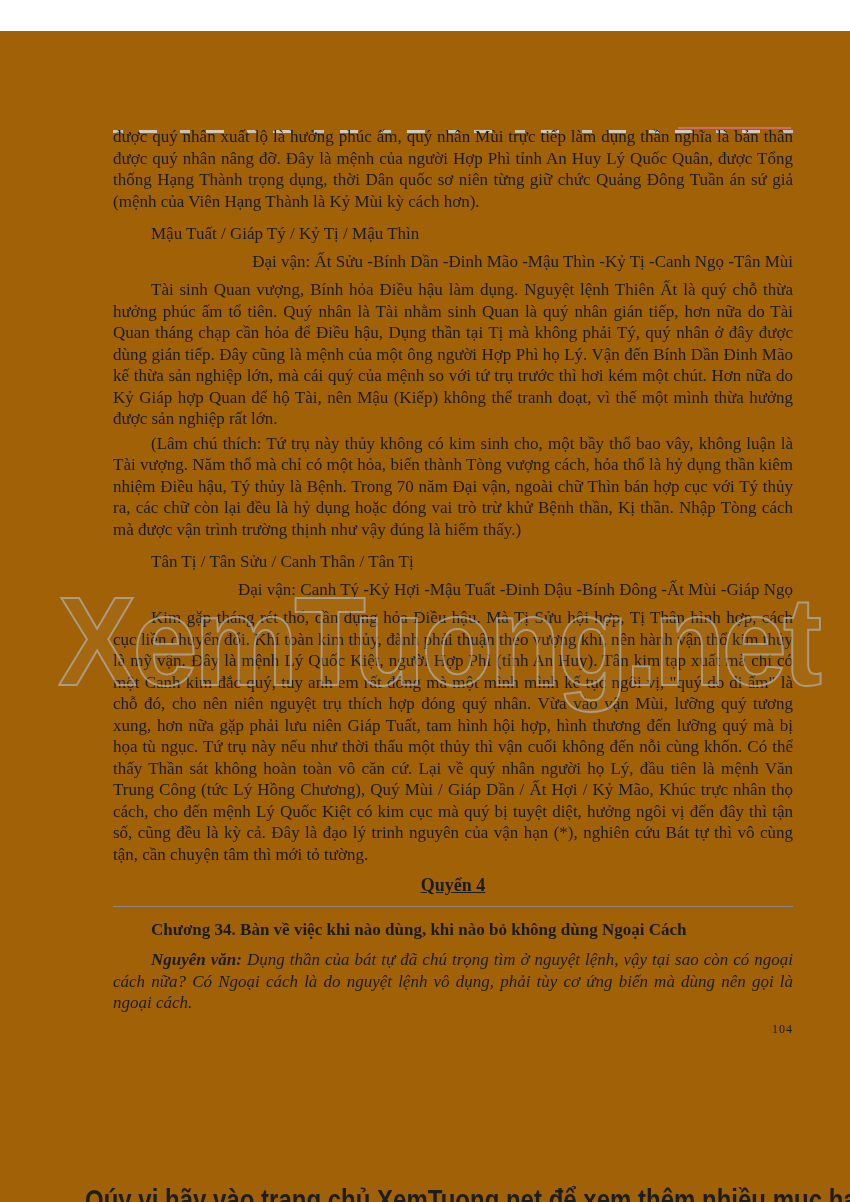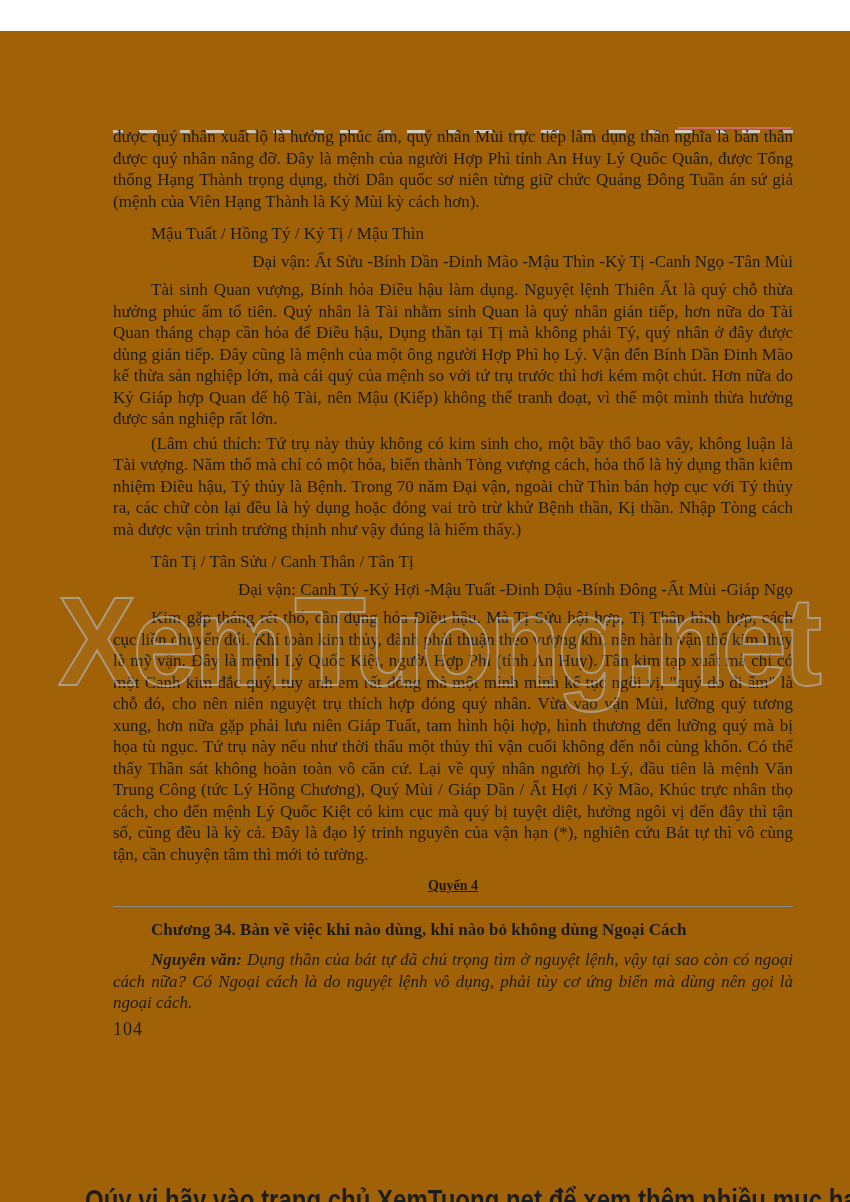--- a/index.html
+++ b/index.html
@@ -45,21 +45,21 @@
   p.pillars, p.daivan {
     padding-left: 38px;
     margin-top: 11px;
     margin-bottom: 5px;
     white-space: nowrap;
   }
   p.daivan { margin-top: 6px; margin-bottom: 7px; text-align: right; }
   .quyen {
     text-align: center;
     font-weight: bold;
-    font-size: 14px;
+    font-size: 18px;
     text-decoration: underline;
     margin: 10px 0 9px 0;
   }
   .chapter1 {
     font-weight: bold;
     padding-left: 38px;
     margin-bottom: 2px;
     font-size: 17px;
   }
   .section-divider {
@@ -74,22 +74,22 @@
     font-size: 17px;
   }
   .nguyenvan {
     font-style: italic;
     text-align: justify;
     text-indent: 38px;
     margin-bottom: 5px;
   }
   .nguyenvan .nv-label { font-weight: bold; }
   .page-number {
-    text-align: left;
-    font-size: 18px;
+    text-align: right;
+    font-size: 12px;
     margin-top: 5px;
     letter-spacing: 1px;
   }
   .watermark {
     position: absolute;
     left: 58px; top: 538px;
     width: 760px;
     font-family: "Liberation Sans", sans-serif;
     font-weight: bold;
     font-size: 126px;
@@ -121,21 +121,21 @@
 
 <div class="screen">
 
   <div class="cutoff-remnant"></div>
   <div class="red-underline"></div>
 
   <div class="content">
 
     <p class="body">được quý nhân xuất lộ là hưởng phúc ấm, quý nhân Mùi trực tiếp làm dụng thần nghĩa là bản thân được quý nhân nâng đỡ. Đây là mệnh của người Hợp Phì tỉnh An Huy Lý Quốc Quân, được Tổng thống Hạng Thành trọng dụng, thời Dân quốc sơ niên từng giữ chức Quảng Đông Tuần án sứ giả (mệnh của Viên Hạng Thành là Kỷ Mùi kỳ cách hơn).</p>
 
-    <p class="pillars">Mậu Tuất / Hồng Tý / Kỷ Tị / Mậu Thìn</p>
+    <p class="pillars">Mậu Tuất / Giáp Tý / Kỷ Tị / Mậu Thìn</p>
 
     <p class="daivan">Đại vận: Ất Sửu -Bính Dần -Đinh Mão -Mậu Thìn -Kỷ Tị -Canh Ngọ -Tân Mùi</p>
 
     <p class="body indent">Tài sinh Quan vượng, Bính hỏa Điều hậu làm dụng. Nguyệt lệnh Thiên Ất là quý chỗ thừa hưởng phúc ấm tổ tiên. Quý nhân là Tài nhằm sinh Quan là quý nhân gián tiếp, hơn nữa do Tài Quan tháng chạp cần hỏa để Điều hậu, Dụng thần tại Tị mà không phải Tý, quý nhân ở đây được dùng gián tiếp. Đây cũng là mệnh của một ông người Hợp Phì họ Lý. Vận đến Bính Dần Đinh Mão kế thừa sản nghiệp lớn, mà cái quý của mệnh so với tứ trụ trước thì hơi kém một chút. Hơn nữa do Kỷ Giáp hợp Quan để hộ Tài, nên Mậu (Kiếp) không thể tranh đoạt, vì thế một mình thừa hưởng được sản nghiệp rất lớn.</p>
 
     <p class="body indent">(Lâm chú thích: Tứ trụ này thủy không có kim sinh cho, một bầy thổ bao vây, không luận là Tài vượng. Năm thổ mà chỉ có một hỏa, biến thành Tòng vượng cách, hỏa thổ là hỷ dụng thần kiêm nhiệm Điều hậu, Tý thủy là Bệnh. Trong 70 năm Đại vận, ngoài chữ Thìn bán hợp cục với Tý thủy ra, các chữ còn lại đều là hỷ dụng hoặc đóng vai trò trừ khử Bệnh thần, Kị thần. Nhập Tòng cách mà được vận trình trường thịnh như vậy đúng là hiếm thấy.)</p>
 
     <p class="pillars">Tân Tị / Tân Sửu / Canh Thân / Tân Tị</p>
 
     <p class="daivan">Đại vận: Canh Tý -Kỷ Hợi -Mậu Tuất -Đinh Dậu -Bính Đông -Ất Mùi -Giáp Ngọ</p>

